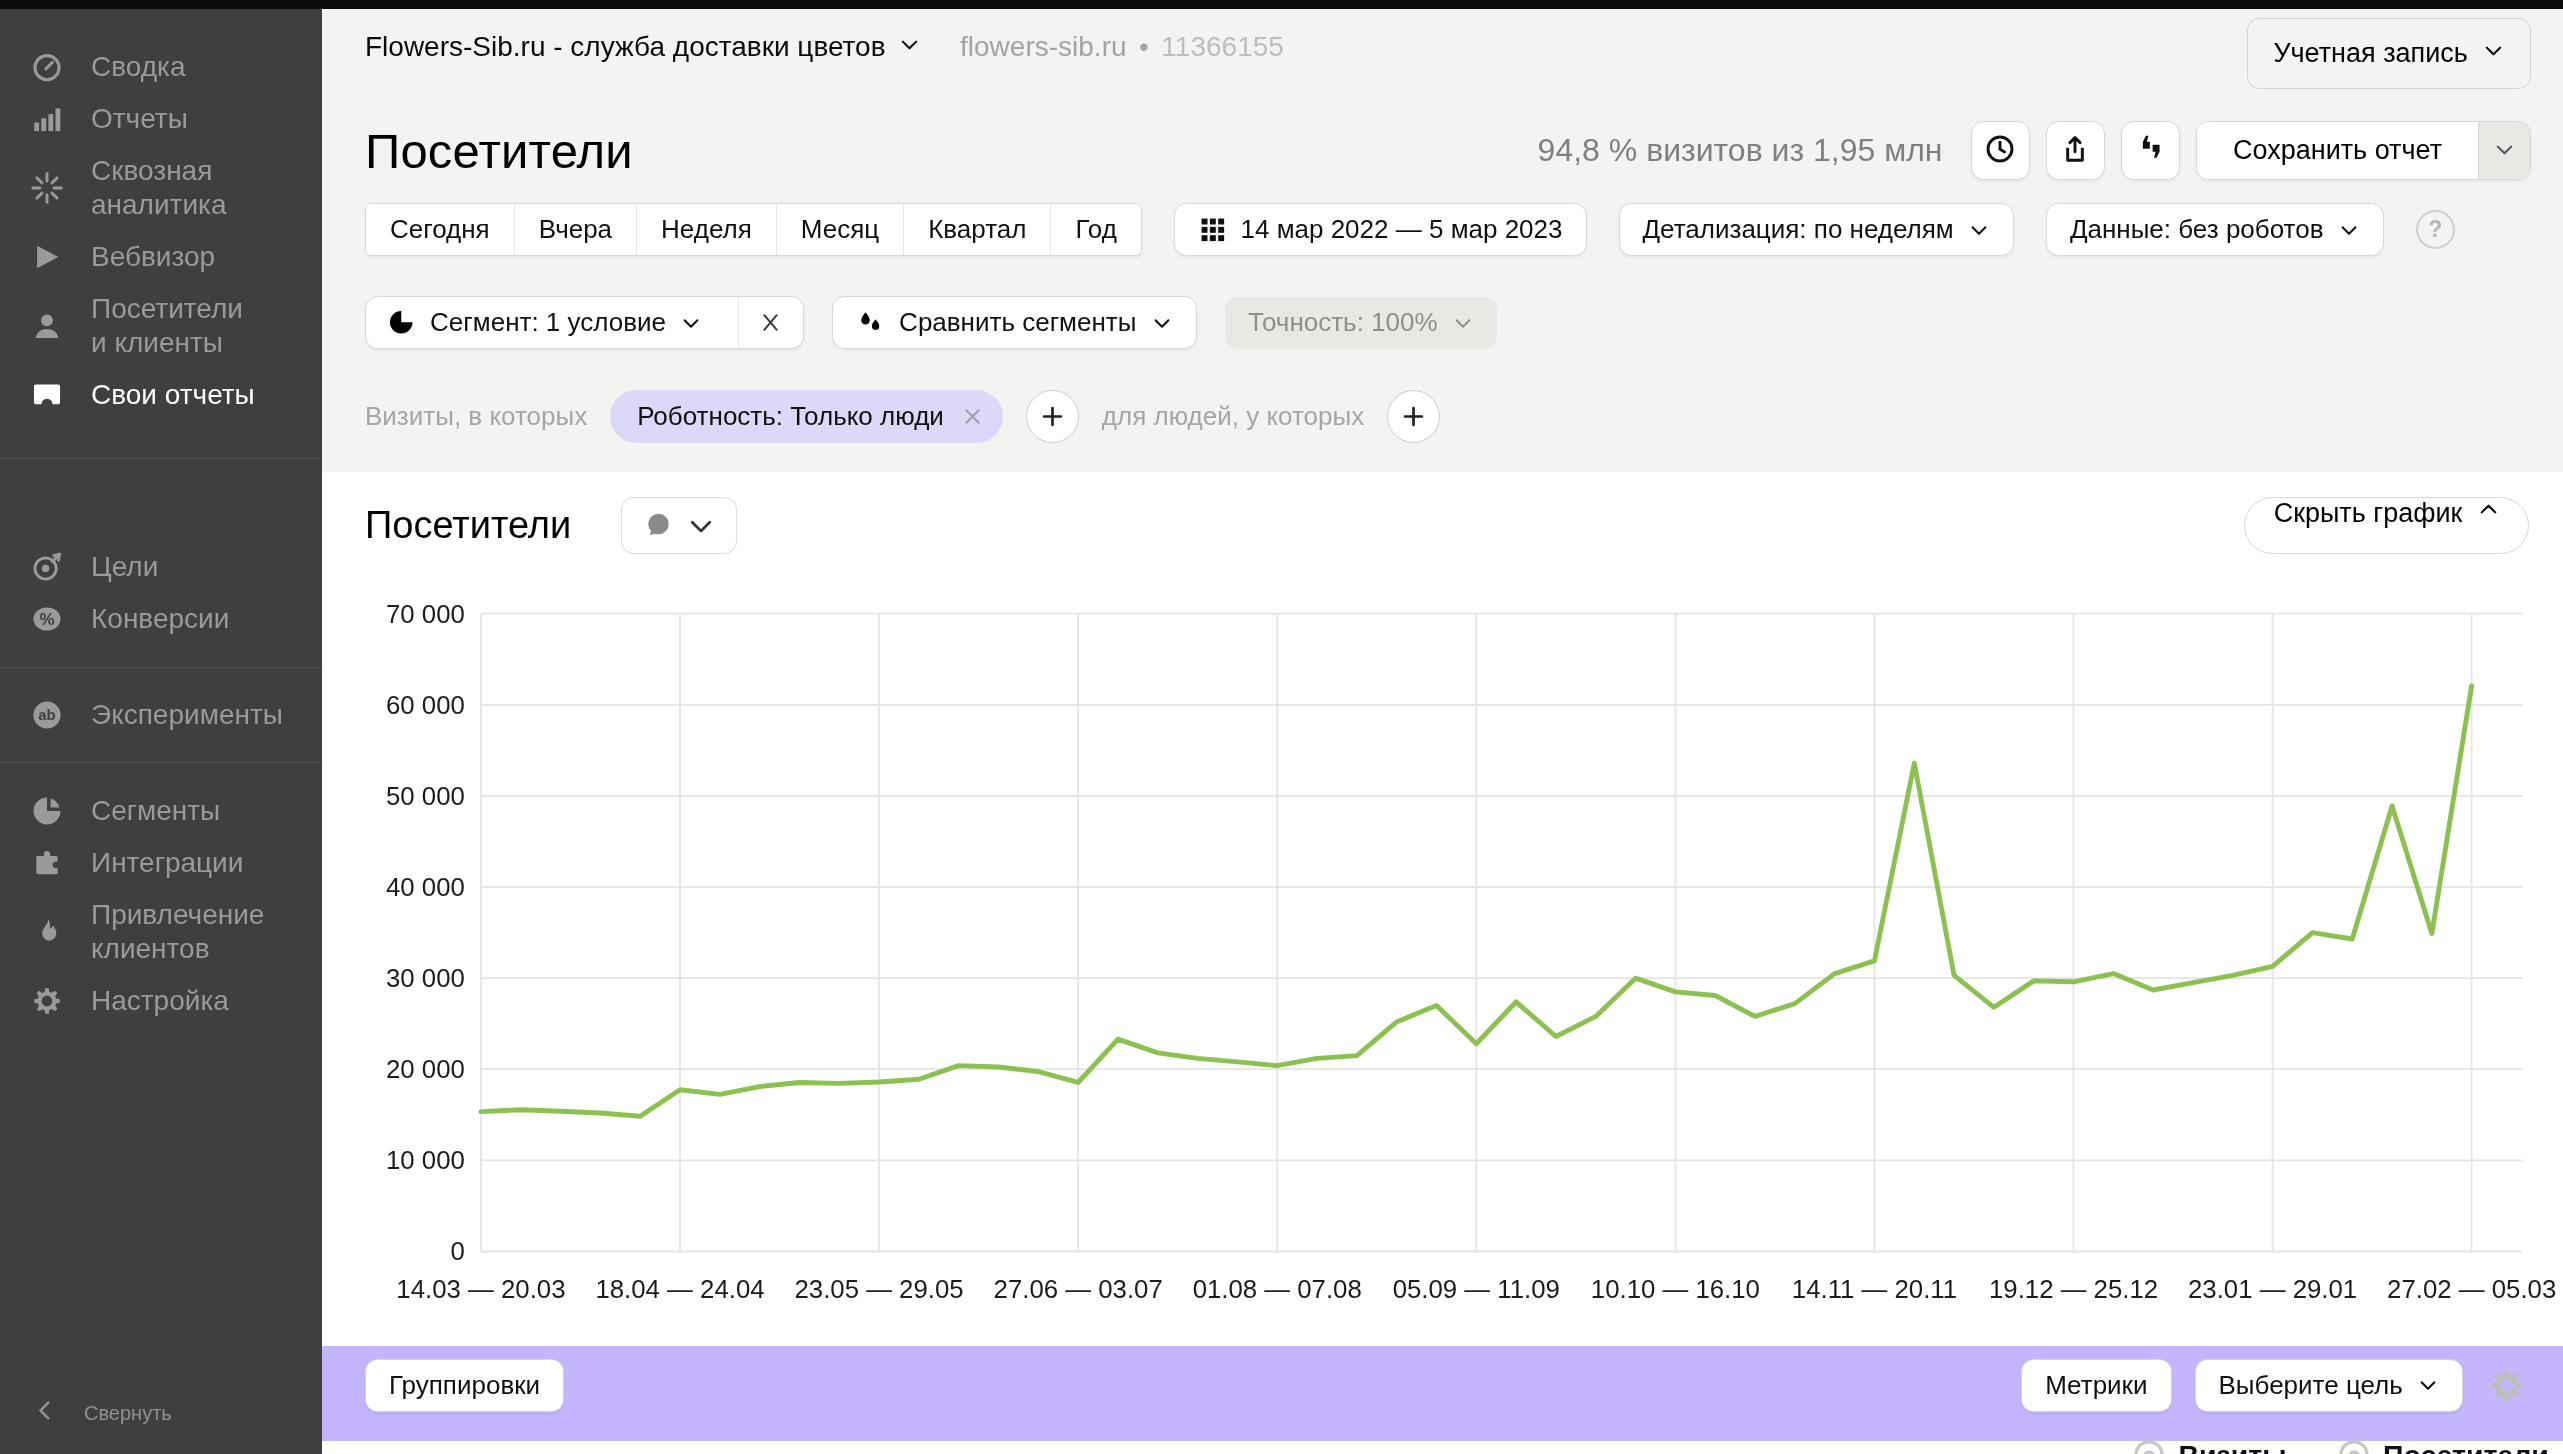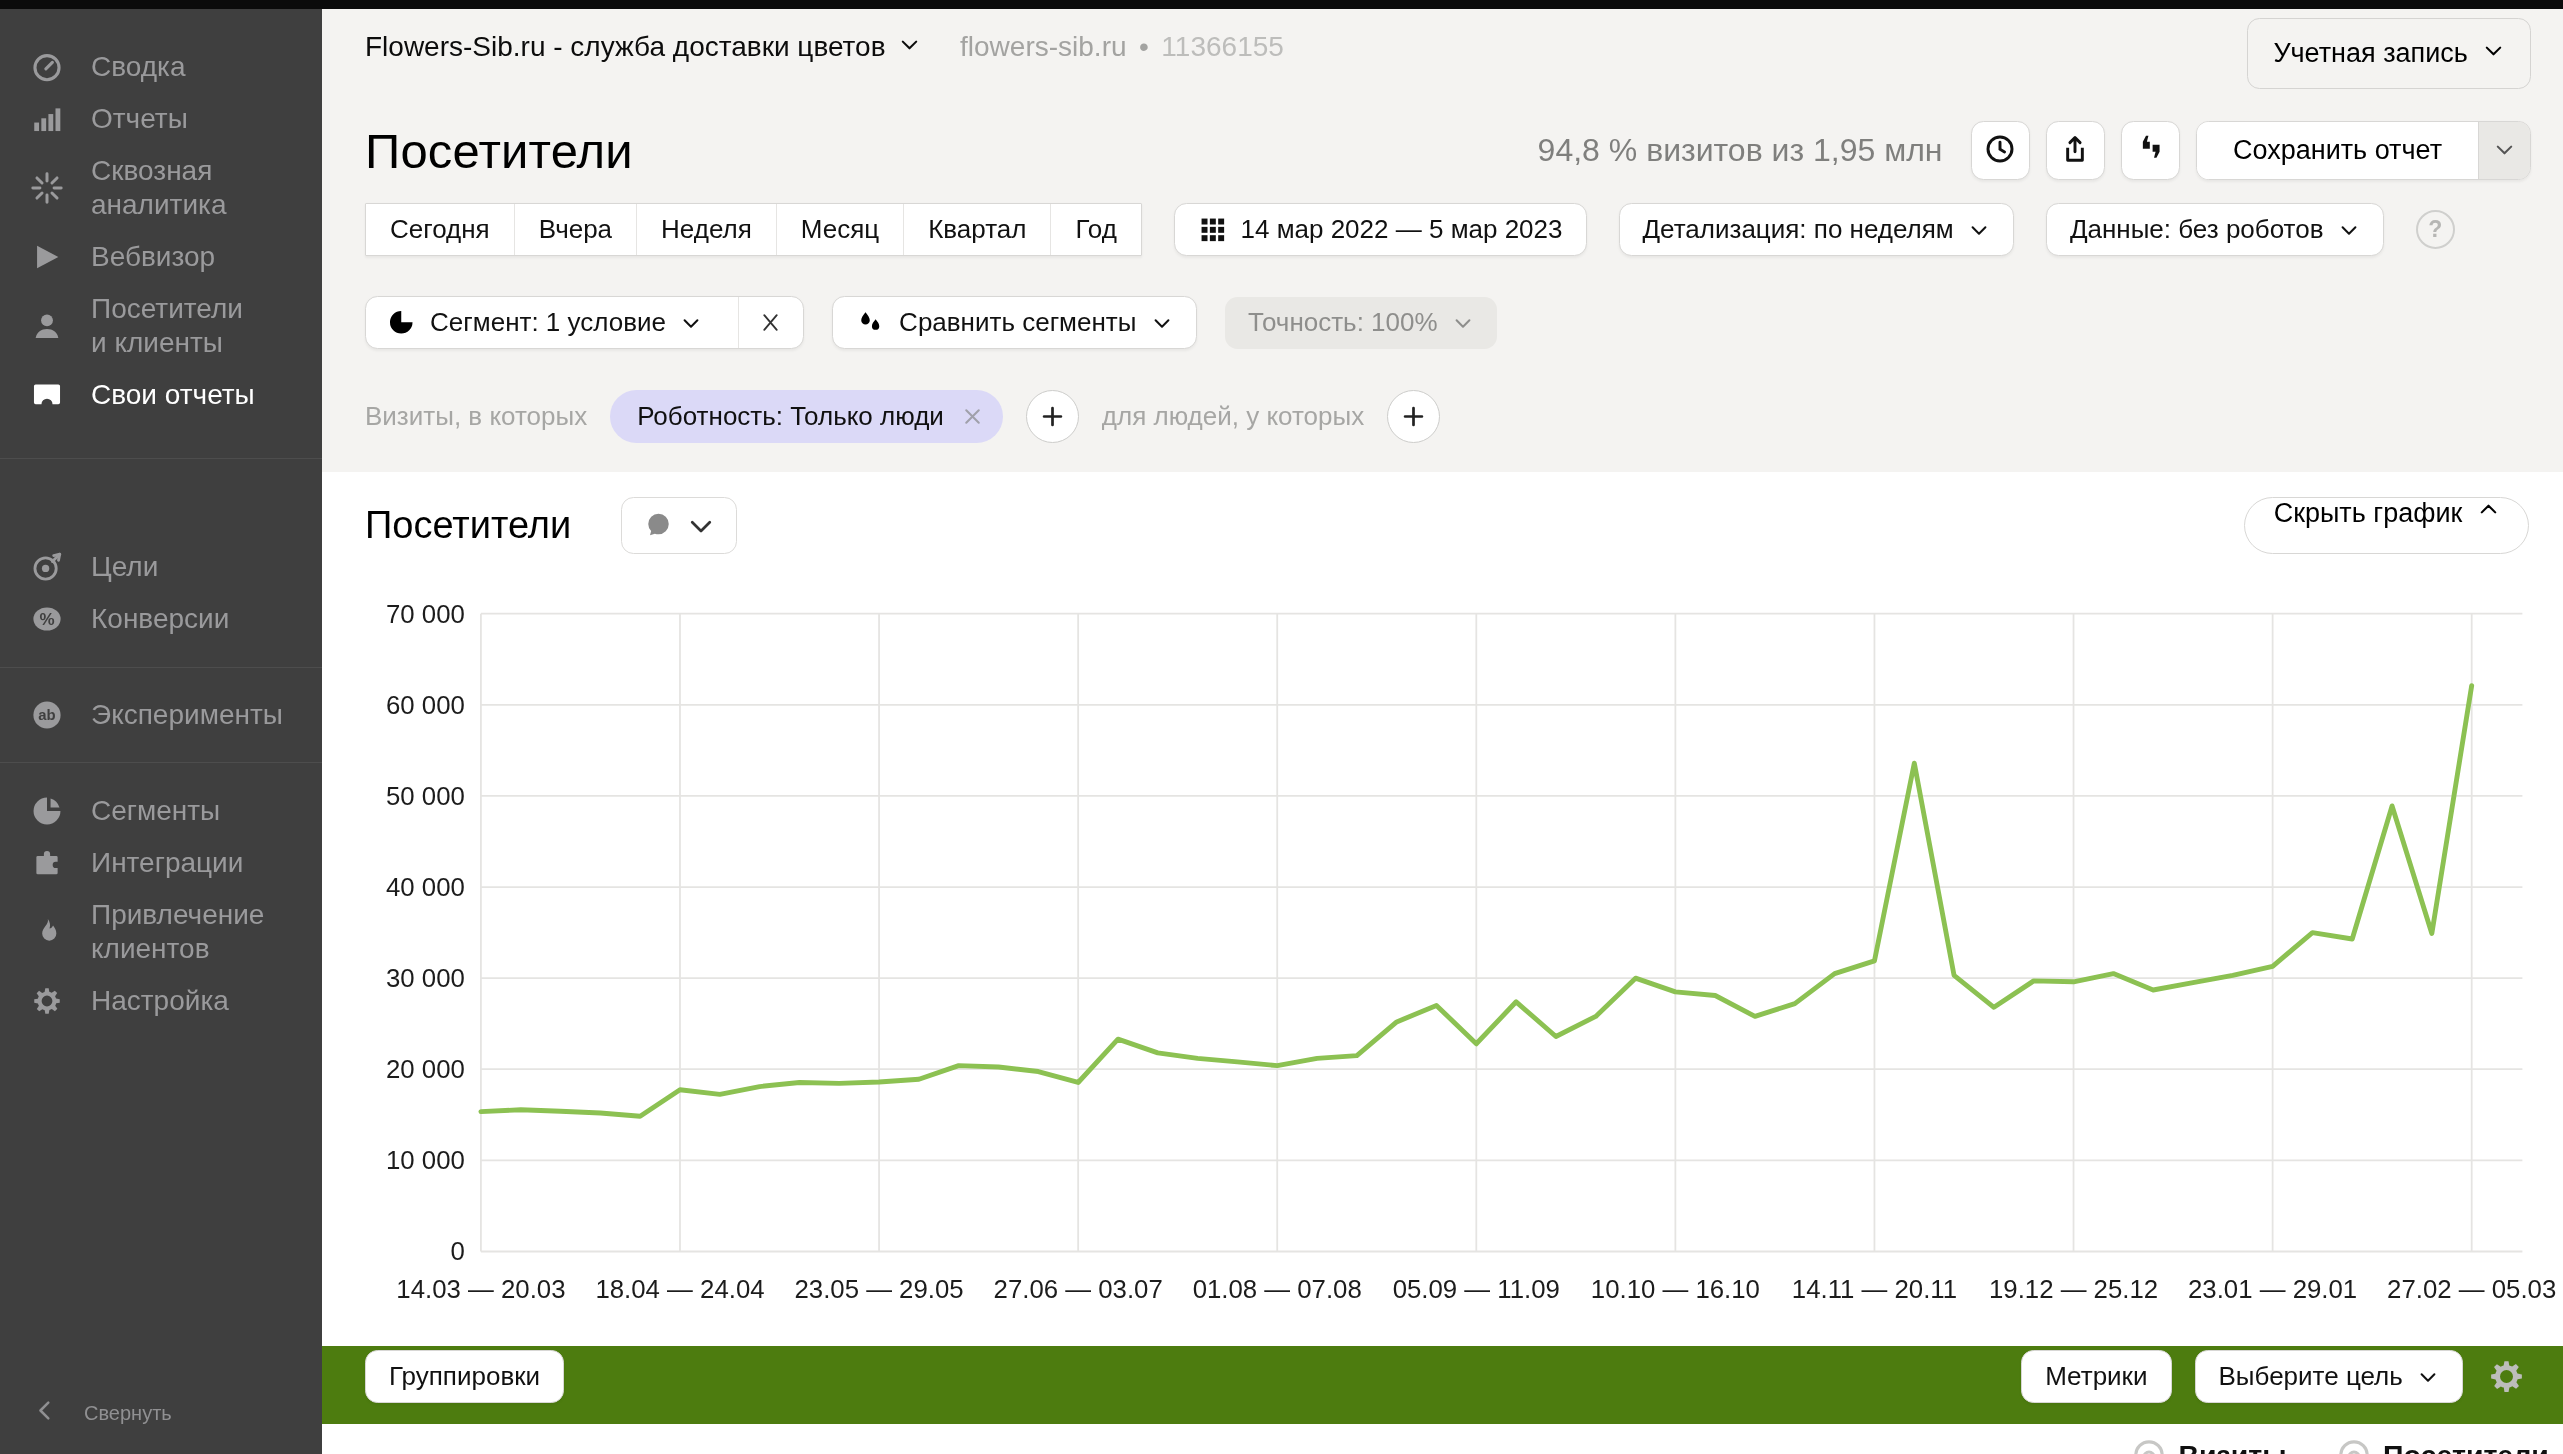--- a/index.html
+++ b/index.html
@@ -62,21 +62,21 @@
   }
   .icon-btn svg { width:32px; height:32px; }
   .quotes { font-family:"DejaVu Sans", sans-serif; font-size:39px; line-height:18px; letter-spacing:-1.8px; }
   .quotes .q2 { position:relative; top:9px; }
   .save-split { display:flex; height:59px; border:1.8px solid #d8d7d5; border-radius:12.5px; overflow:hidden; box-shadow:0 1.8px 2.7px rgba(0,0,0,.05); }
   .save-main { background:#fff; border:none; padding:0 36px; font-size:27px; cursor:pointer; font-family:inherit; }
   .save-caret { width:52px; background:#e9e8e5; border:none; border-left:1.8px solid #d8d7d5; display:flex; align-items:center; justify-content:center; cursor:pointer; color:#555; }
   .save-caret svg { width:23px; height:23px; }
 
   .row-periods { position:absolute; top:194px; left:43px; display:flex; gap:32px; align-items:center; }
-  .seg-group { display:flex; height:53px; border:1.8px solid #d8d7d5; border-radius:1px; background:#fff; overflow:hidden; box-shadow:0 1.8px 2.7px rgba(0,0,0,.05); }
+  .seg-group { display:flex; height:53px; border:1.8px solid #d8d7d5; border-radius:6px; background:#fff; overflow:hidden; box-shadow:0 1.8px 2.7px rgba(0,0,0,.05); }
   .seg-group button {
     border:none; background:none; padding:0 24px; font-size:26px; font-family:inherit; cursor:pointer;
     border-right:1.8px solid #e6e5e3; color:#111;
   }
   .seg-group button:last-child { border-right:none; }
   .btn {
     display:inline-flex; align-items:center; gap:14.2px; height:53px; background:#fff;
     border:1.8px solid #d8d7d5; border-radius:12.5px; padding:0 23px; font-size:26px; color:#111;
     cursor:pointer; box-shadow:0 1.8px 2.7px rgba(0,0,0,.05); font-family:inherit;
   }
@@ -106,21 +106,21 @@
   .comment-btn { margin-left:50px; height:57px; padding:0 19.6px; display:flex; align-items:center; gap:14.2px;
     background:#fff; border:1.8px solid #dcdbd9; border-radius:12.5px; cursor:pointer; color:#8a8a8a; }
   .comment-btn svg { width:30px; height:30px; }
   .comment-btn .chv { color:#333; }
   .hide-chart-btn { margin-left:auto; height:57px; border-radius:28.5px; border:1.8px solid #d8d7d5; background:#fff;
     padding:0 28.5px; font-size:27px; display:flex; align-items:flex-start; gap:14.2px; cursor:pointer; }
   .hide-chart-btn svg { width:23px; height:23px; }
 
   svg.chart { position:absolute; left:0; top:562px; overflow:visible; }
 
-  .footer-band { position:absolute; left:0; top:1337px; width:100%; height:78px; background:#4d7c0f;
+  .footer-band { position:absolute; left:0; top:1337px; width:100%; height:95px; background:#c4b5fd;
     display:flex; align-items:center; padding:0 36px 17px 43px; }
   .footer-right { margin-left:auto; display:flex; align-items:center; gap:23px; }
   .gear-btn { color:#bdbdbb; cursor:pointer; display:flex; }
   .gear-btn svg { width:41px; height:41px; }
 
   .legend-row { position:absolute; left:1810px; top:1429px; display:flex; gap:50px; }
   .legend-item { display:flex; align-items:center; gap:12.5px; font-size:28.5px; font-weight:bold; color:#101010; }
   .legend-item svg { width:34px; height:34px; }
 </style>
 </head>

